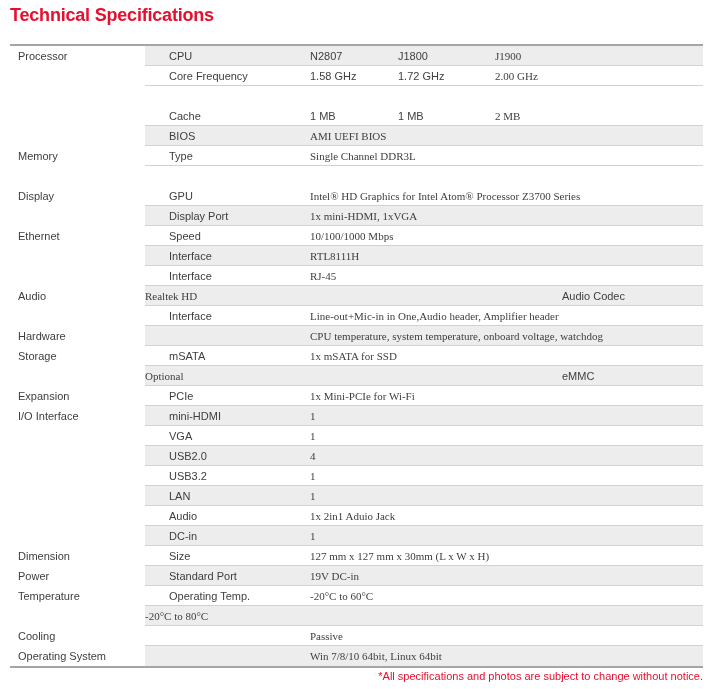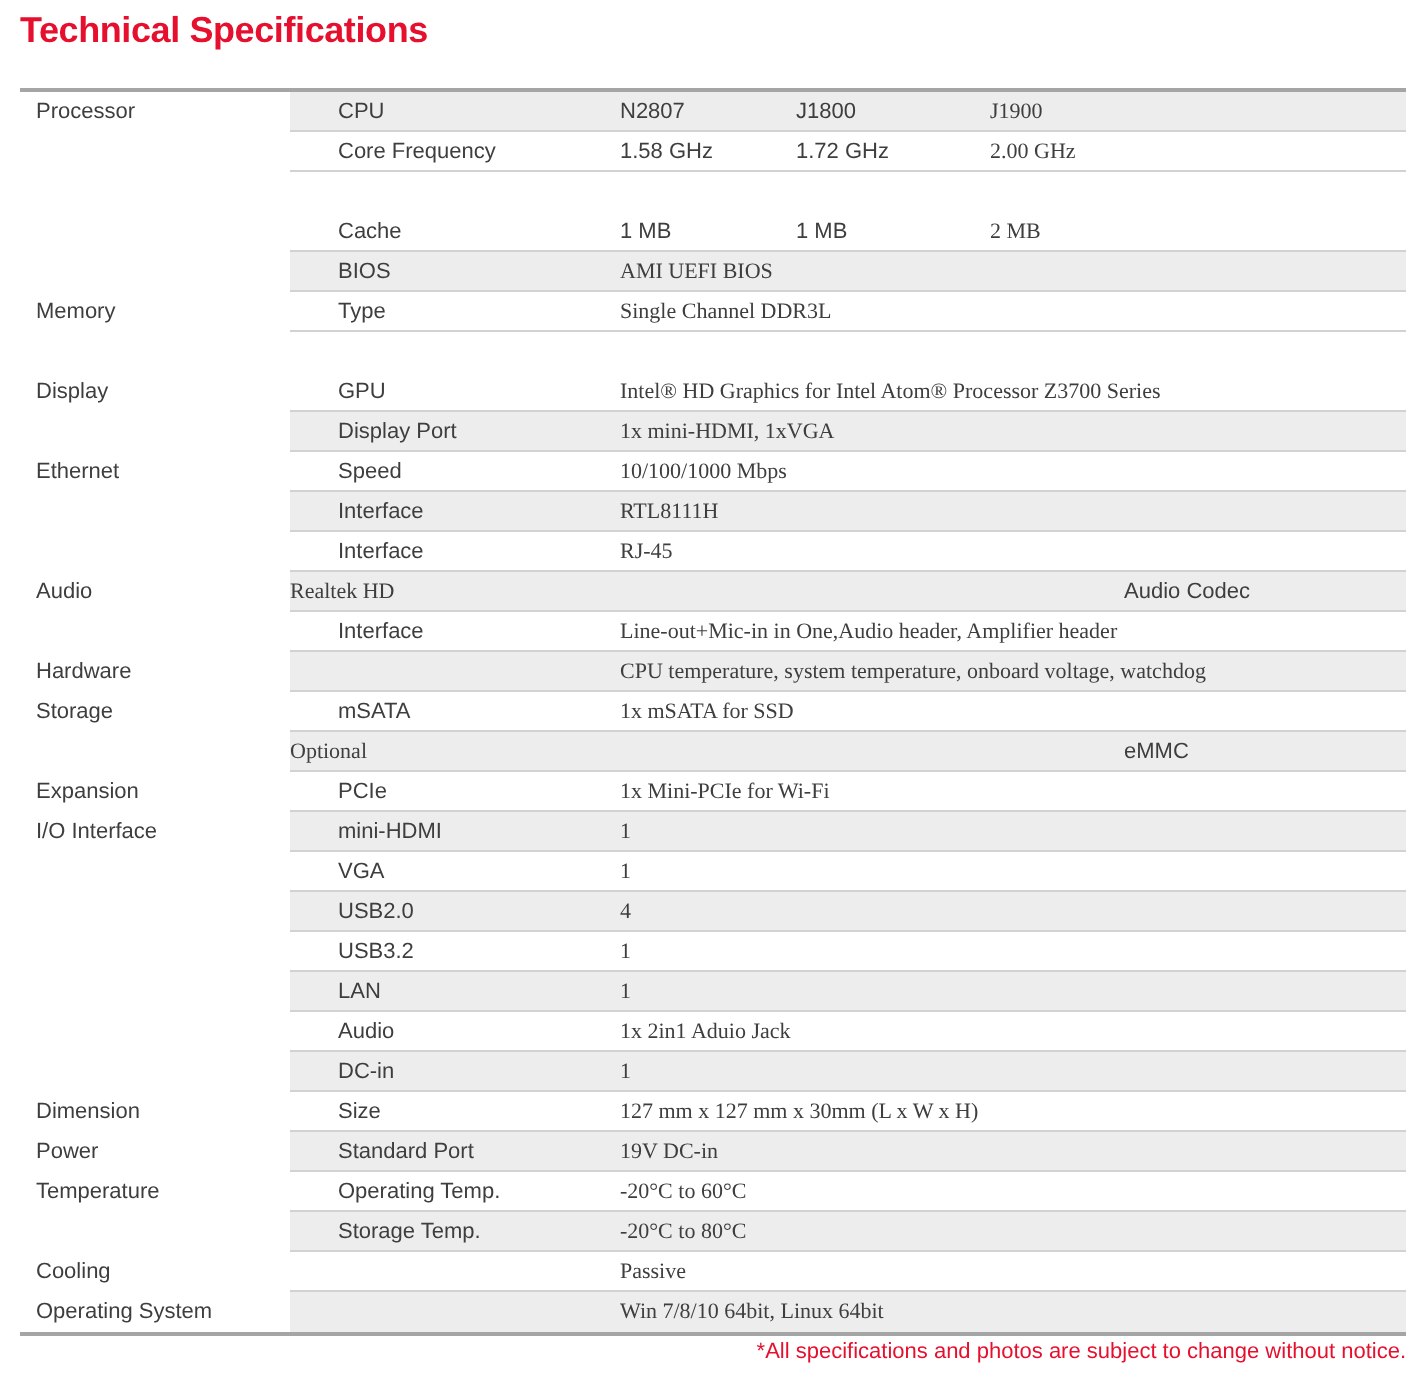--- a/index.html
+++ b/index.html
@@ -263,21 +263,20 @@
       <div class="row">
         <div class="cell cat">Temperature</div>
         <div class="rest">
           <div class="cell attr">Operating Temp.</div>
           <div class="cell val-full">-20°C to 60°C</div>
         </div>
       </div>
       <div class="row shaded">
         <div class="cell cat"></div>
         <div class="rest">
-          <div class="cell attr">Storage Temp.</div>
           <div class="cell val-full">-20°C to 80°C</div>
         </div>
       </div>
       <div class="row">
         <div class="cell cat">Cooling</div>
         <div class="rest">
           <div class="cell attr"></div>
           <div class="cell val-full">Passive</div>
         </div>
       </div>

